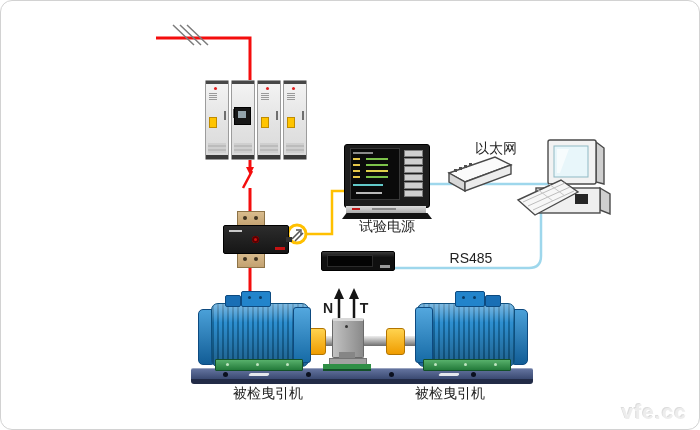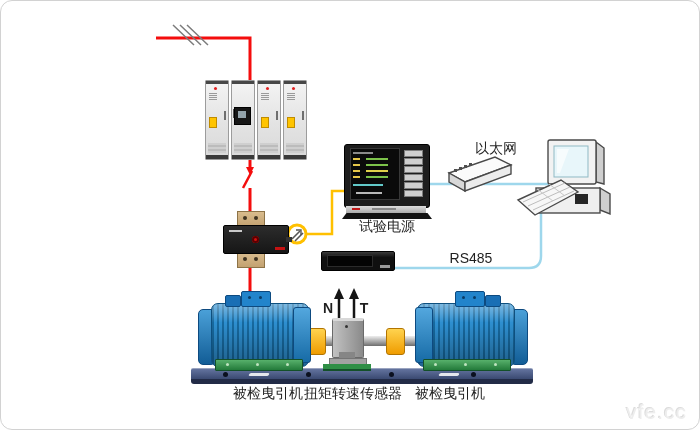--- a/index.html
+++ b/index.html
@@ -83,21 +83,21 @@
   .msmooth{top:306px;width:16px;height:54px;background:linear-gradient(#53a7de,#176ba6);
         border:1px solid #0d4a80;border-radius:3px;}
   .tbox-s{top:294px;width:14px;height:10px;background:#1a6fb5;border:1px solid #0d4a80;border-radius:2px;}
   .tbox-b{top:290px;width:28px;height:14px;background:#2284cb;border:1px solid #0d4a80;border-radius:2px;}
   .tbox-b i{position:absolute;top:4px;width:3px;height:3px;border-radius:50%;background:#0a3c66;}
   .mbase{top:358px;width:86px;height:10px;background:linear-gradient(#57b06b,#237a3a);
         border:1px solid #14502a;border-radius:1px;}
   .mbase i{position:absolute;top:3px;width:3px;height:3px;border-radius:50%;background:#bfe3bf;}
 
   .nt{font-weight:600;font-size:14px;}
-  .wm{position:absolute;right:12px;bottom:5px;font-size:21px;font-weight:400;color:#ededed;
+  .wm{position:absolute;right:12px;bottom:5px;font-size:21px;font-weight:700;color:#ededed;
       text-shadow:1px 1px 0 #fff,-1px -1px 0 #dcdcdc;letter-spacing:1px;text-align:right;}
 </style>
 </head>
 <body>
 
 <div id="stage">
 
   <svg class="layer" width="700" height="430" viewBox="0 0 700 430">
 
     <g>
@@ -280,17 +280,16 @@
     </div>
 
   <div class="lbl" style="left:336px;top:217px;width:100px;line-height:17px;">
     <div>试验电源</div>
   </div>
   <div class="lbl" style="left:462px;top:139px;width:66px;">以太网</div>
   <div class="lbl" style="left:438px;top:249px;width:64px;">RS485</div>
   <div class="lbl nt" style="left:320px;top:299px;width:14px;">N</div>
   <div class="lbl nt" style="left:356px;top:299px;width:14px;">T</div>
   <div class="lbl" style="left:222px;top:384px;width:90px;">被检曳引机</div>
-  <div class="lbl" style="left:300px;top:384px;width:104px;">扭矩转速传感器</div>
   <div class="lbl" style="left:414px;top:384px;width:64px;">被检曳引机</div>
 
   <div class="wm">vfe.cc</div>
 </div>
 
 </body></html>

